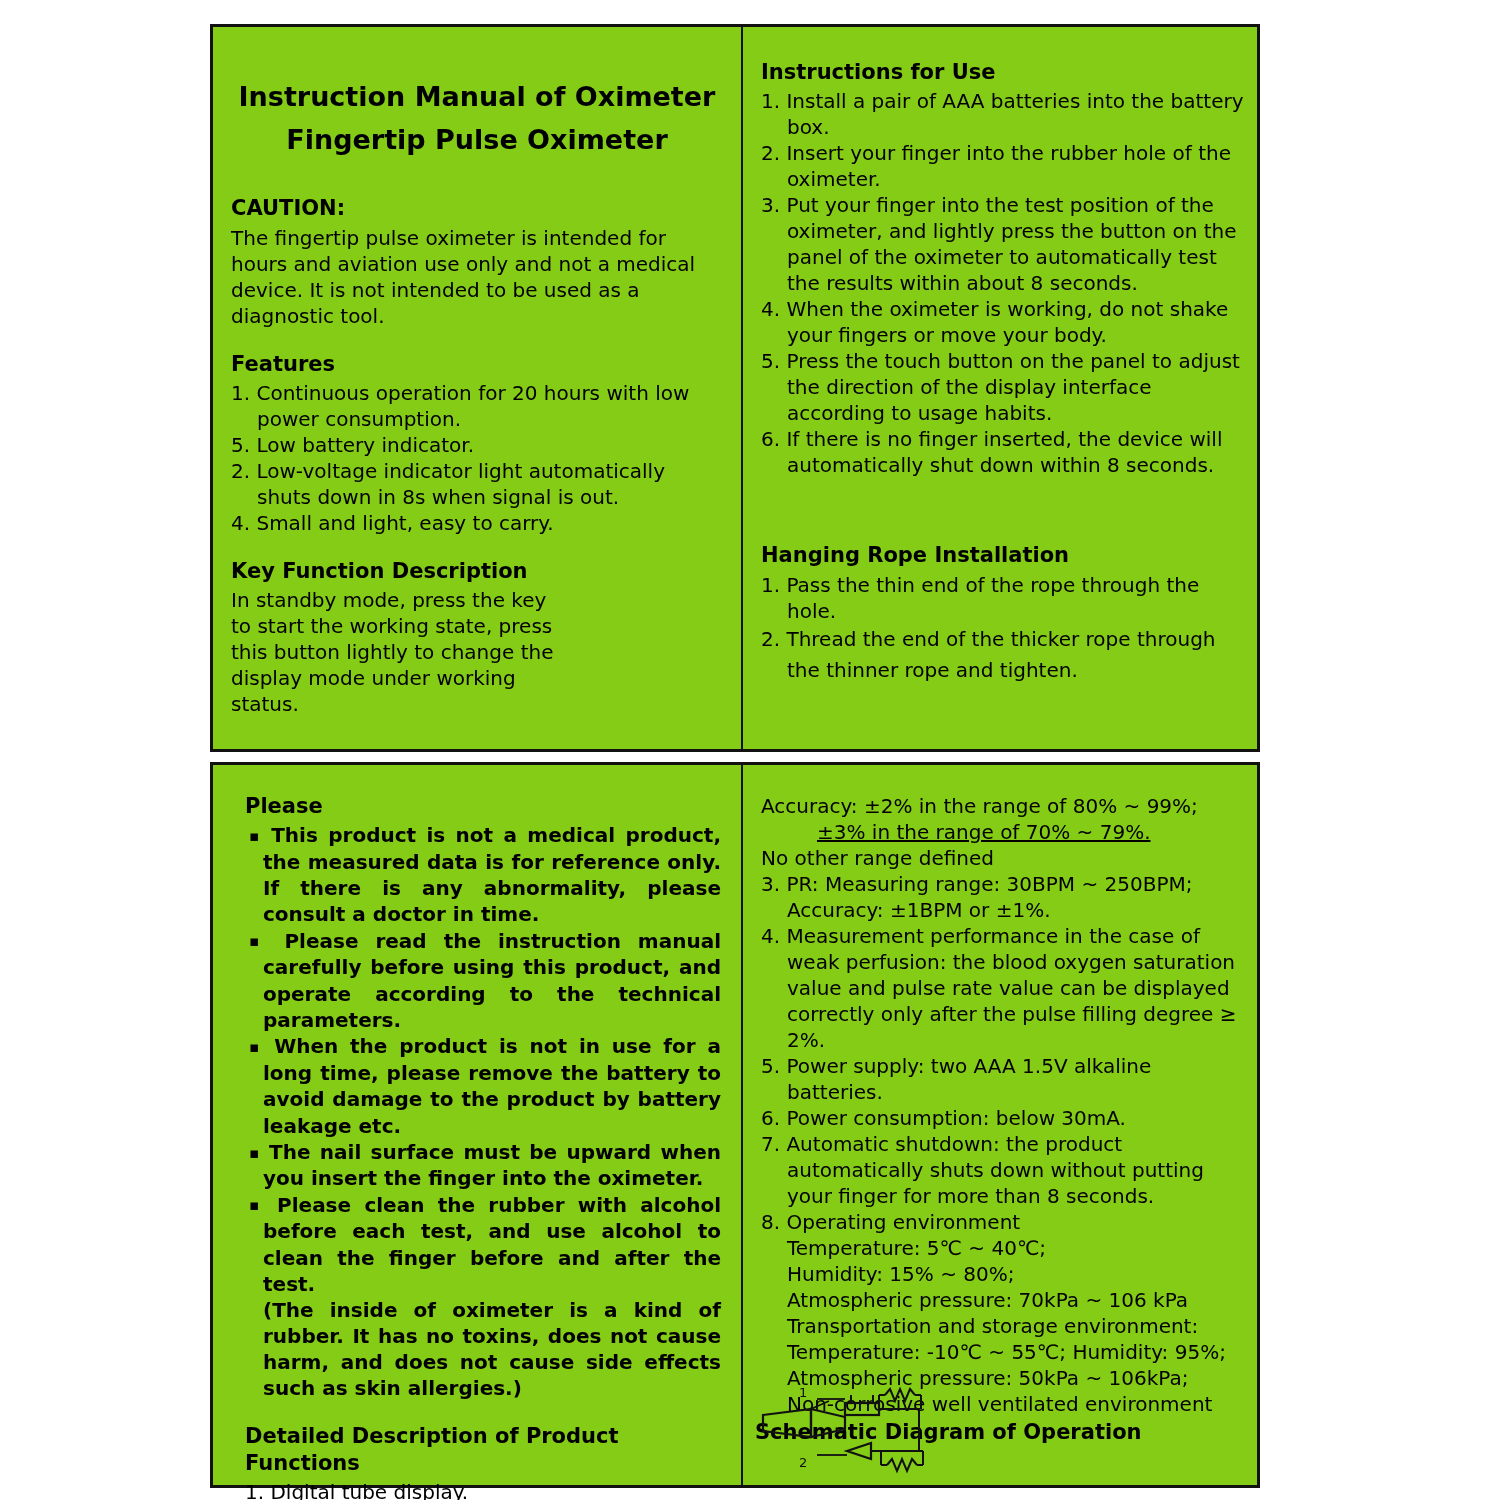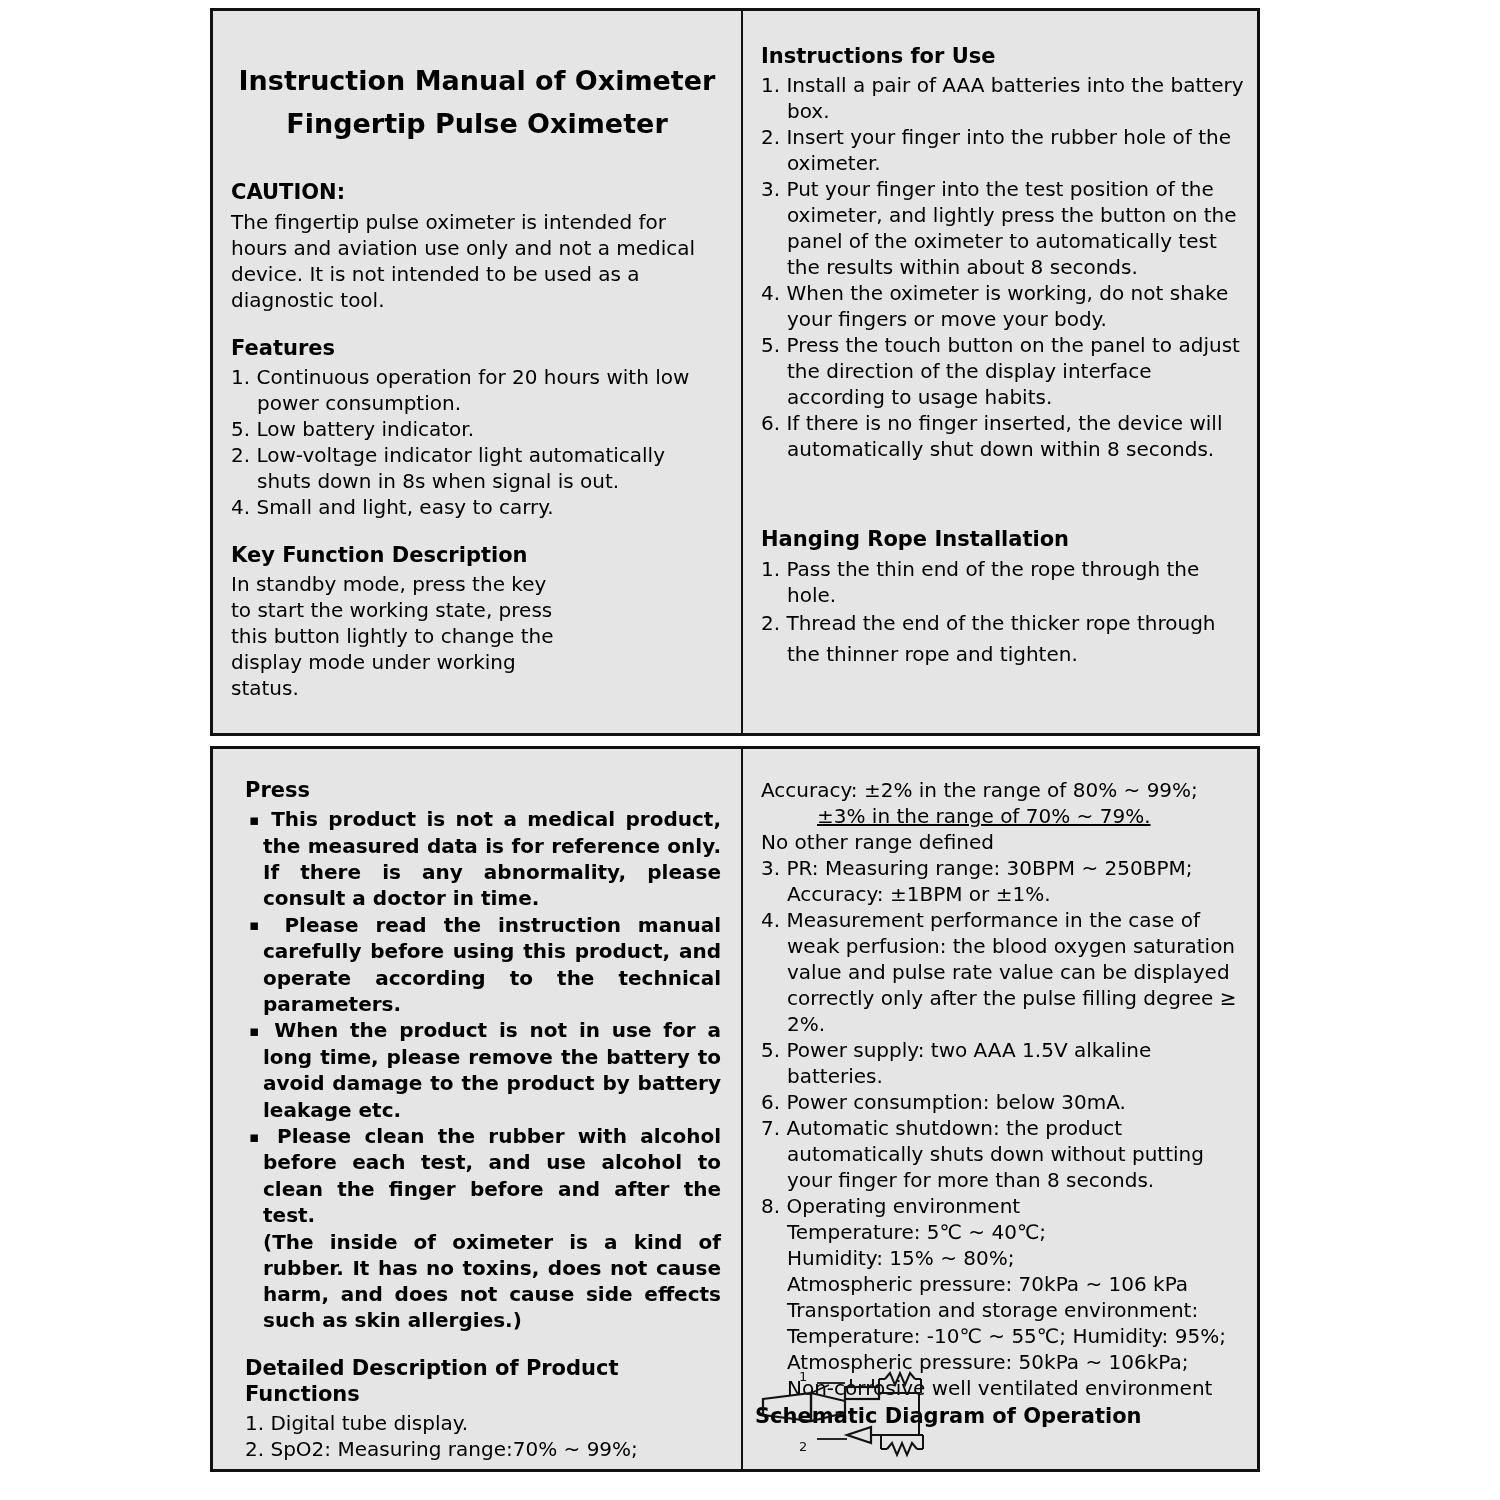--- a/index.html
+++ b/index.html
@@ -20,21 +20,22 @@
     left: 0; top: 0;
     width: 1500px;
     height: 1500px;
   }
 
   
   .panel {
     position: absolute;
     border: 3px solid #111;
     box-sizing: border-box;
-    background: #e5e5e5;
+    background: #84cc16;
+    margin-top: 16px;
   }
   #panel-top {
     left: 210px;
     top: 8px;
     width: 1050px;
     height: 728px;
   }
   #panel-bottom {
     left: 210px;
     top: 746px;
@@ -173,25 +174,26 @@
         <li>1. Pass the thin end of the rope through the hole.</li>
         <li style="line-height:1.55;">2. Thread the end of the thicker rope through the thinner rope and tighten.</li>
       </ol>
     </div>
   </div>
 
   <div class="panel" id="panel-bottom">
     <div class="vdivider"></div>
 
     <div class="col" style="left:22px; top:28px; width:486px;">
-      <h3 class="head" style="padding-left:10px;">Press</h3>
+      <h3 class="head" style="padding-left:10px;">Please</h3>
       <ul class="bul justify" style="padding-left:10px;">
         <li>This product is not a medical product, the measured data is for reference only. If there is any abnormality, please consult a doctor in time.</li>
         <li>Please read the instruction manual carefully before using this product, and operate according to the technical parameters.</li>
         <li>When the product is not in use for a long time, please remove the battery to avoid damage to the product by battery leakage etc.</li>
+        <li>The nail surface must be upward when you insert the finger into the oximeter.</li>
         <li>Please clean the rubber with alcohol before each test, and use alcohol to clean the finger before and after the test.</li>
       </ul>
       <p class="para justify" style="padding-left:28px;">(The inside of oximeter is a kind of rubber. It has no toxins, does not cause harm, and does not cause side effects such as skin allergies.)</p>
 
       <div class="gap-m"></div>
 
       <h3 class="head" style="padding-left:10px;">Detailed Description of Product Functions</h3>
       <ol class="num" style="padding-left:10px;">
         <li>1. Digital tube display.</li>
         <li>2. SpO2: Measuring range:70% ~ 99%;</li>

